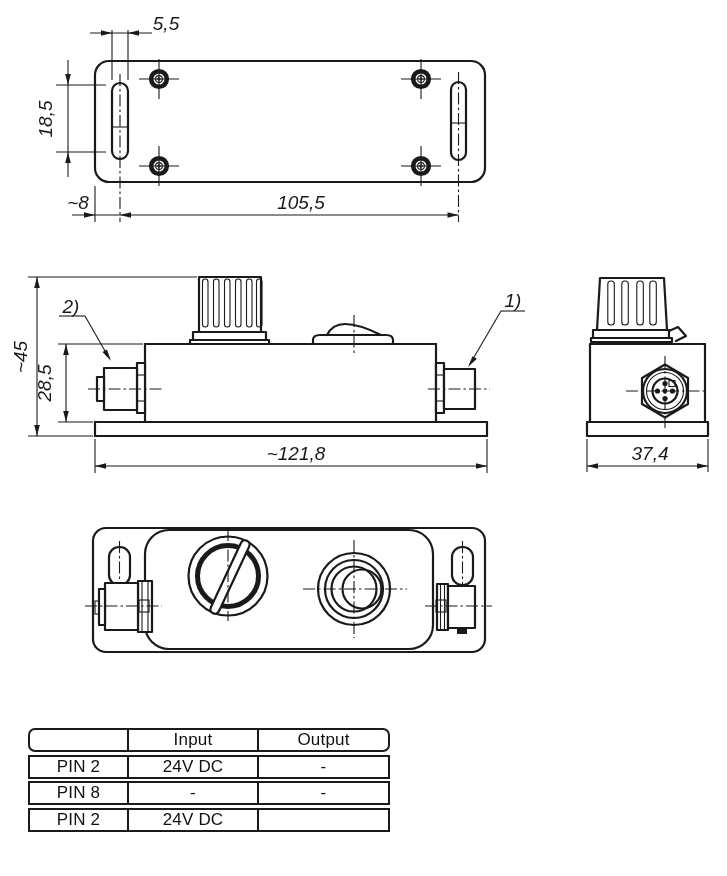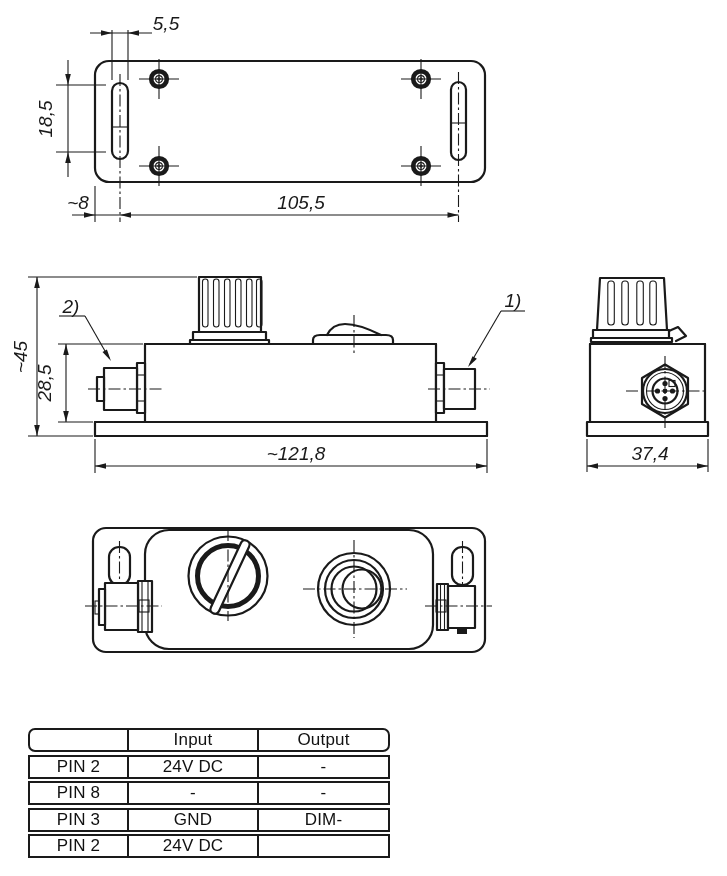--- a/index.html
+++ b/index.html
@@ -302,22 +302,17 @@
     <div class="pt-cell pt-c1">PIN 2</div>
     <div class="pt-cell pt-c2">24V DC</div>
     <div class="pt-cell pt-c3">-</div>
   </div>
   <div class="pt-row">
     <div class="pt-cell pt-c1">PIN 8</div>
     <div class="pt-cell pt-c2">-</div>
     <div class="pt-cell pt-c3">-</div>
   </div>
   <div class="pt-row">
-    <div class="pt-cell pt-c1">PIN 3</div>
-    <div class="pt-cell pt-c2">GND</div>
-    <div class="pt-cell pt-c3">DIM-</div>
-  </div>
-  <div class="pt-row">
     <div class="pt-cell pt-c1">PIN 2</div>
     <div class="pt-cell pt-c2">24V DC</div>
   </div>
 </div>
 </div>
 
 </body></html>

